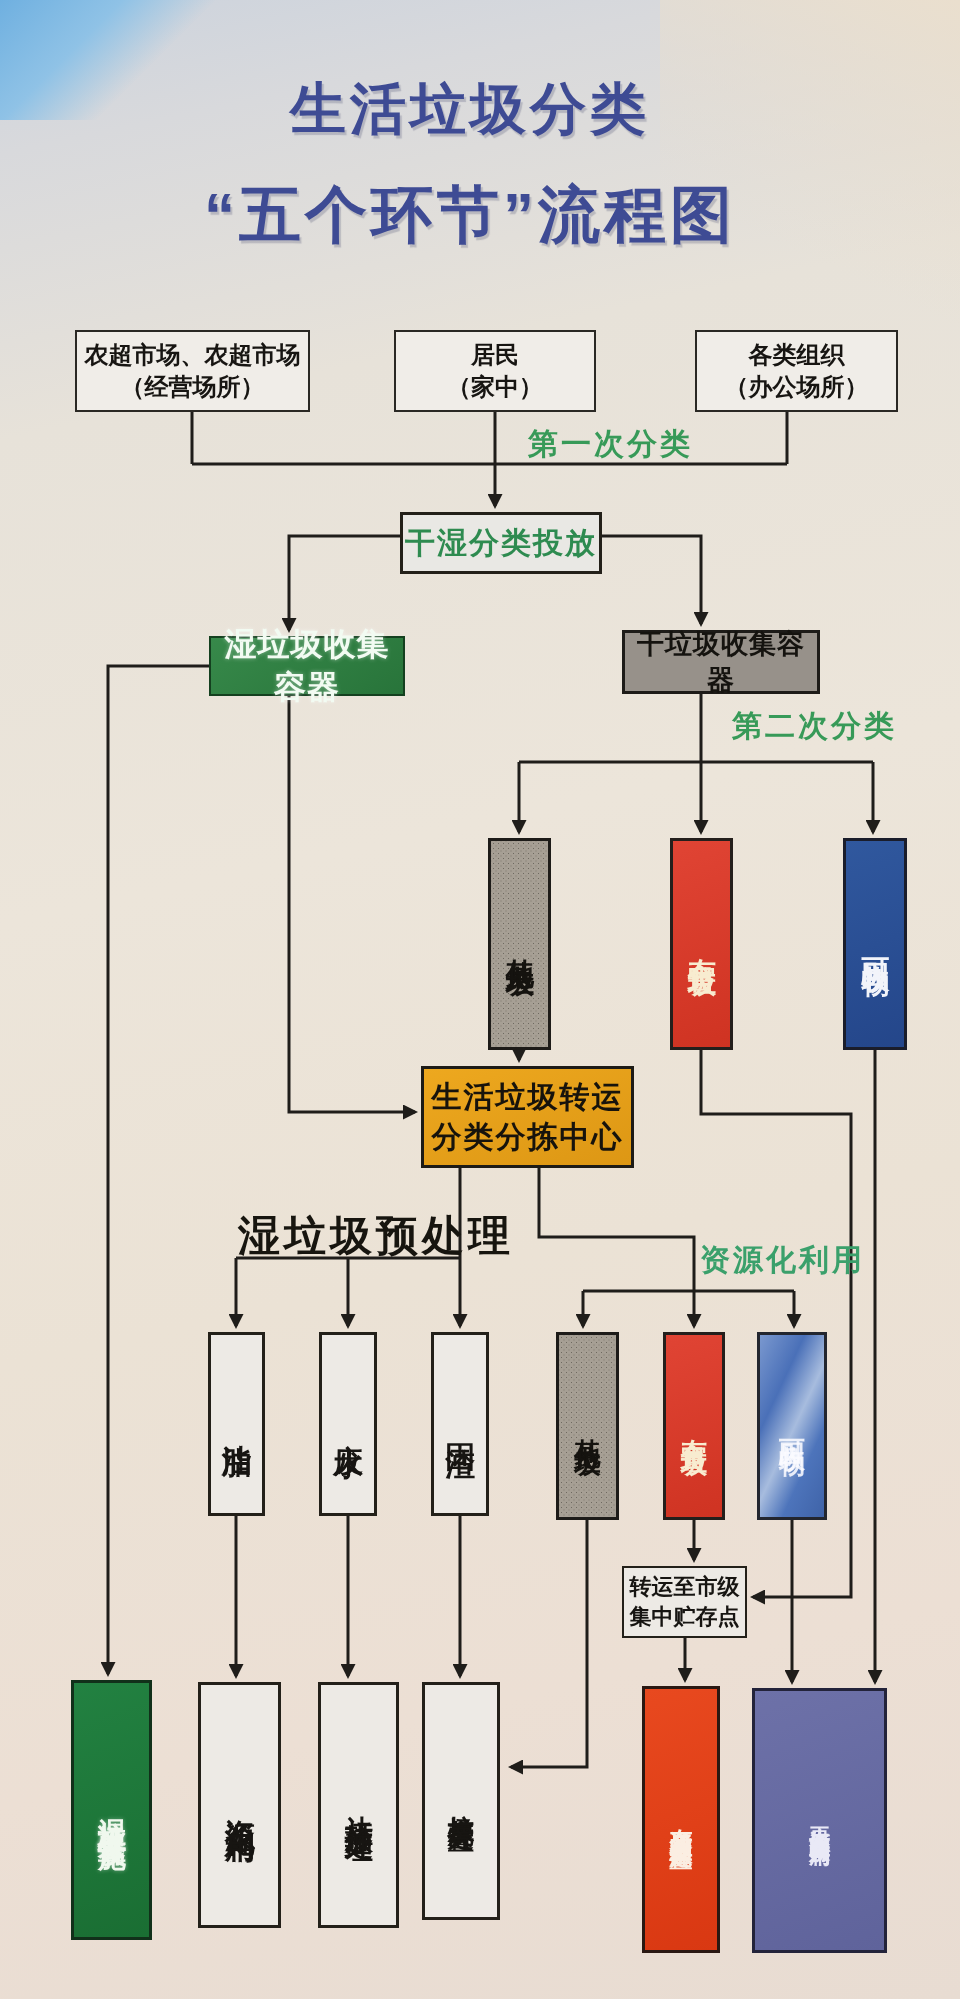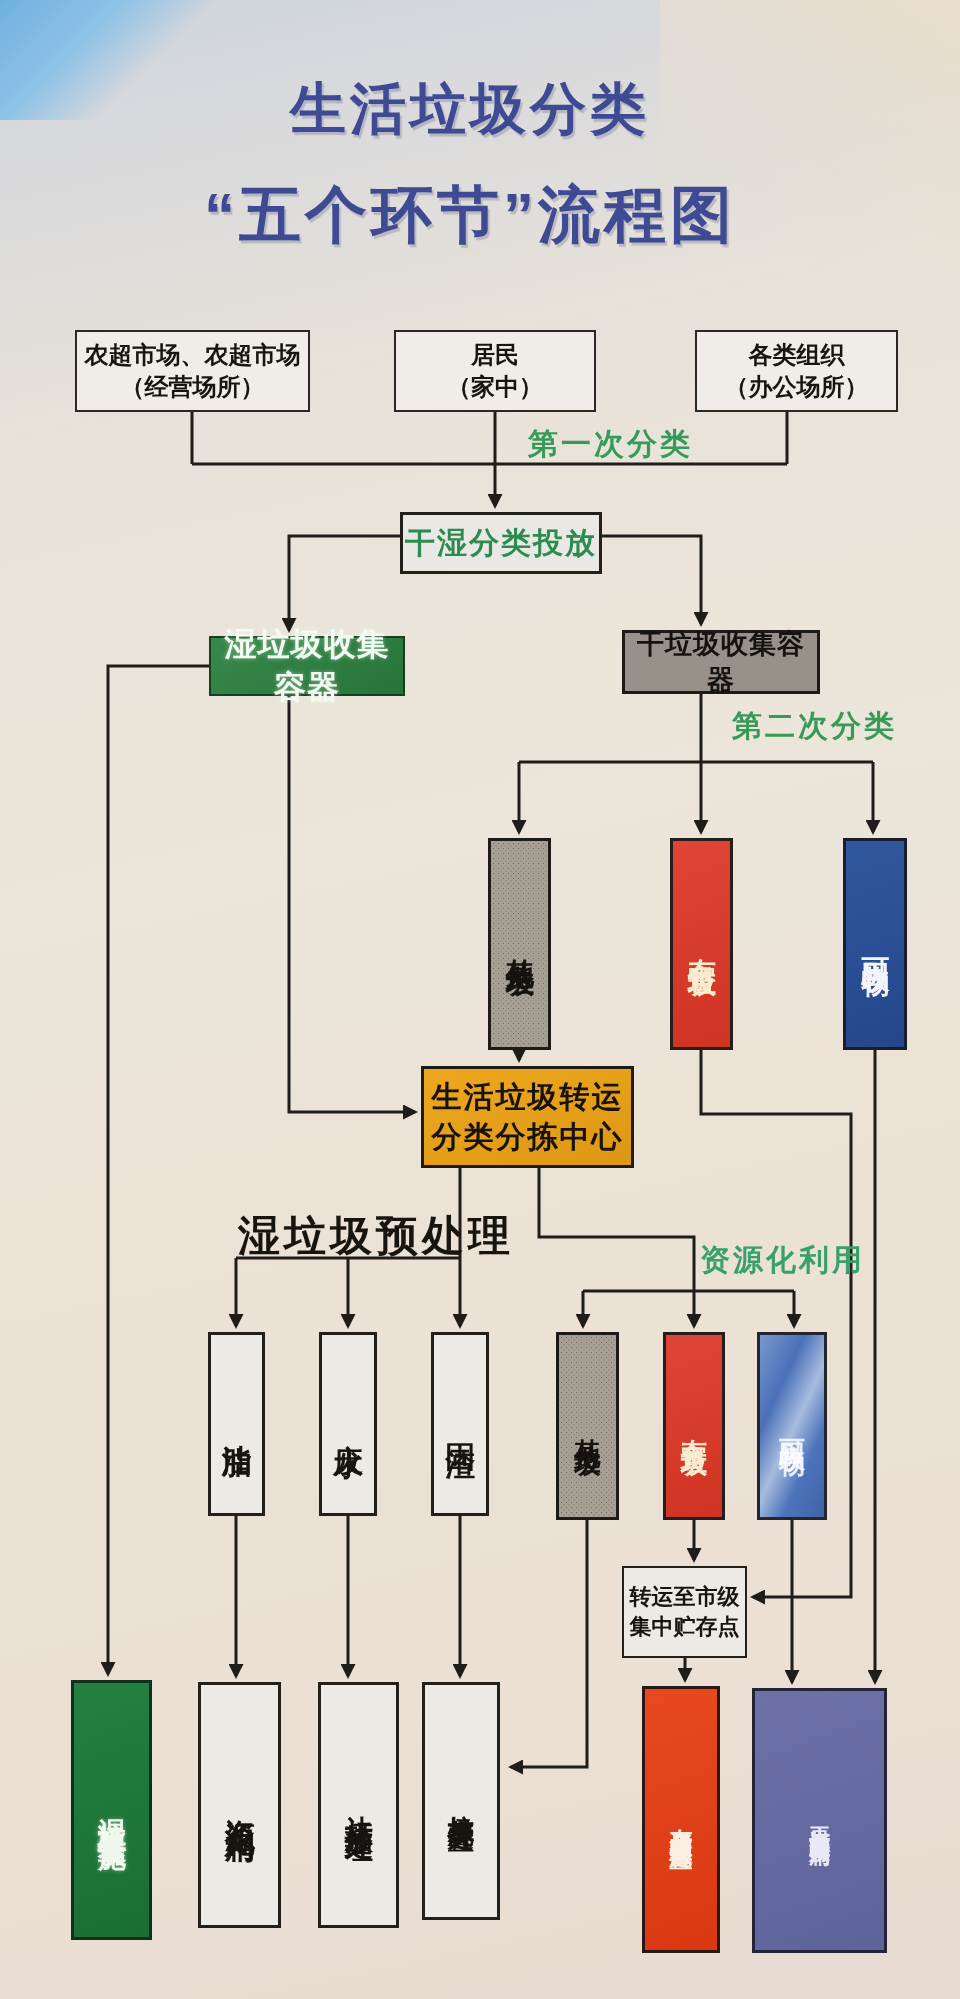--- a/index.html
+++ b/index.html
@@ -173,21 +173,21 @@
   <div class="node speckle" style="left:556px;top:1332px;width:63px;height:188px;font-size:26px;">
     <span class="vtext">其他垃圾</span>
   </div>
   <div class="node red-box" style="left:663px;top:1332px;width:62px;height:188px;font-size:26px;">
     <span class="vtext">有害垃圾</span>
   </div>
   <div class="node blue-glare" style="left:757px;top:1332px;width:70px;height:188px;font-size:26px;">
     <span class="vtext">可回收物</span>
   </div>
 
-  <div class="node box-light fs22" style="left:622px;top:1566px;width:125px;height:92px;border-width:2px;">
+  <div class="node box-light fs22" style="left:622px;top:1566px;width:125px;height:72px;border-width:2px;">
     <span>转运至市级</span>
     <span>集中贮存点</span>
   </div>
 
   <div class="node green-facility" style="left:71px;top:1680px;width:81px;height:260px;font-size:28px;">
     <span class="vtext">湿垃圾处置设施</span>
   </div>
   <div class="node box-light" style="left:198px;top:1682px;width:83px;height:246px;font-size:30px;">
     <span class="vtext">资源化利用</span>
   </div>

